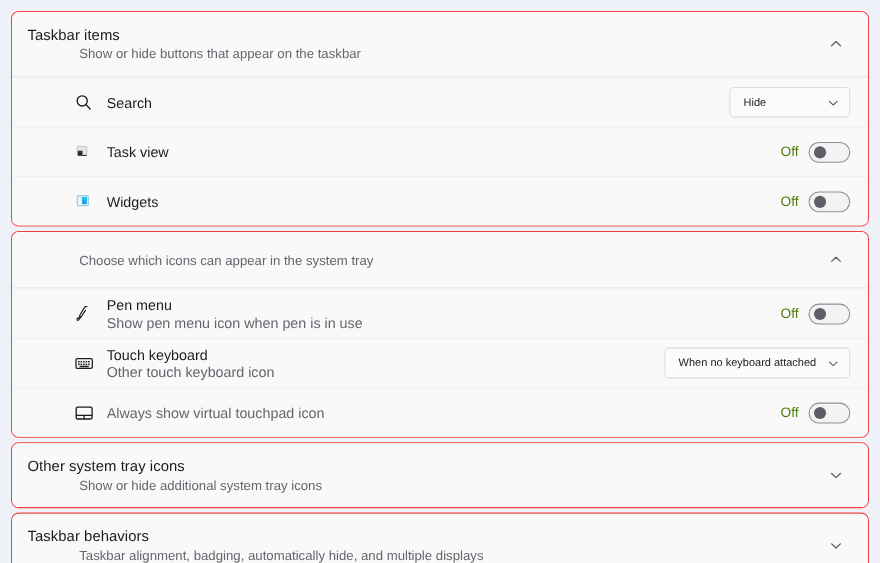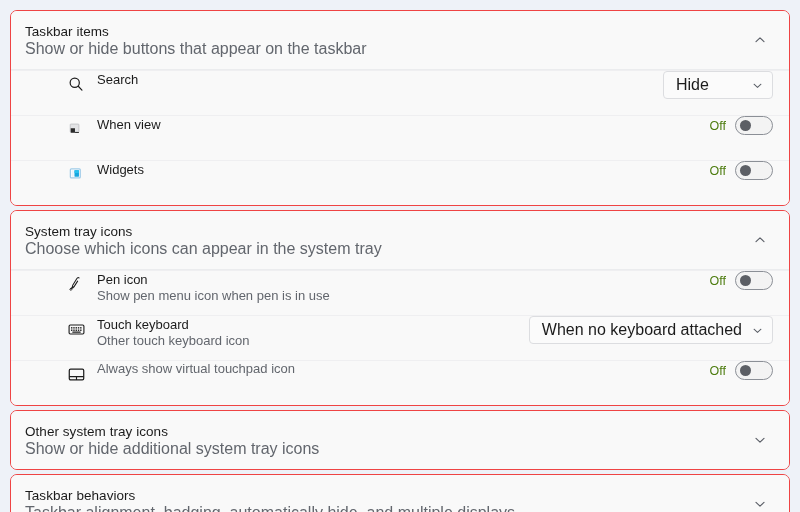--- a/index.html
+++ b/index.html
@@ -47,40 +47,41 @@
     flex: 1 1 auto;
     min-width: 0;
   }
   .section-title {
     font-size: 13.5px;
     color: #1b1b1b;
     line-height: 17px;
     letter-spacing: 0.05px;
   }
   .section-sub {
-    font-size: 16px;
+    font-size: 12px;
     color: #62666d;
     line-height: 16px;
     margin-top: 1px;
+    margin-left: 47px;
   }
   .chev {
     flex: none;
     width: 26px;
     height: 26px;
     display: flex;
     align-items: center;
     justify-content: center;
     color: #5a5e66;
   }
   .chev svg { display:block; }
 
   
   .row {
     display: flex;
-    align-items: flex-start;
+    align-items: center;
     padding: 0 16px 0 52px;
     min-height: 45px;
     box-sizing: border-box;
     background: #f9f9f9;
     border-top: 1px solid #efeff1;
   }
   .row:first-child { border-top: none; }
   .row-icon {
     flex: none;
     width: 26px;
@@ -146,21 +147,21 @@
     border-radius: 4px;
     background: #fbfbfb;
     display: flex;
     align-items: center;
     padding: 0 9px 0 12px;
     box-sizing: border-box;
     cursor: pointer;
     gap: 10px;
   }
   .dropdown .dd-value {
-    font-size: 16px;
+    font-size: 10px;
     color: #1b1b1b;
     white-space: nowrap;
     flex: 1 1 auto;
   }
   .dropdown .dd-chev {
     flex: none;
     color: #5a5e66;
     display: flex;
     align-items: center;
   }
@@ -210,21 +211,21 @@
       <div class="row">
         <span class="row-icon">
           <svg class="icon-box" width="17" height="17" viewBox="0 0 20 20" fill="none" xmlns="http://www.w3.org/2000/svg">
             <rect x="2.6" y="3.6" width="10.2" height="9.4" rx="0.8" fill="#e3e4e6" stroke="#b9bbbe" stroke-width="0.9"></rect>
             <path d="M3.2 8.4 H8.2 V13 H3.2 Z" fill="#2b2b2b"></path>
             <path d="M8.6 13.0 H12.6 V13.9 H8.6 Z" fill="#2b2b2b"></path>
             <path d="M3.2 13.0 H12.8 V13.9 H3.2 Z" fill="#2b2b2b"></path>
           </svg>
         </span>
         <div class="row-text">
-          <div class="row-label">When view</div>
+          <div class="row-label">Task view</div>
         </div>
         <div class="row-right">
           <span class="toggle-state">Off</span>
           <div class="toggle">
             <div class="knob"></div>
           </div>
         </div>
       </div>
       <div class="row">
         <span class="row-icon">
@@ -242,39 +243,38 @@
           <span class="toggle-state">Off</span>
           <div class="toggle">
             <div class="knob"></div>
           </div>
         </div>
       </div>
     </div>
     <div class="card">
       <div class="section-header expanded">
         <div class="section-text">
-          <div class="section-title">System tray icons</div>
           <div class="section-sub">Choose which icons can appear in the system tray</div>
         </div>
         <span class="chev">
           <svg width="12" height="12" viewBox="0 0 12 12" fill="none" xmlns="http://www.w3.org/2000/svg">
             <path d="M2 7.6 L6 3.8 L10 7.6" stroke="currentColor" stroke-width="1.15" stroke-linecap="round" stroke-linejoin="round" fill="none"></path>
           </svg>
         </span>
       </div>
       <div class="row">
         <span class="row-icon">
           <svg class="icon-box" width="18" height="18" viewBox="0 0 20 20" fill="none" xmlns="http://www.w3.org/2000/svg">
             <path d="M13.4 3.2c-.9-.7-2 .0-2.6.9L6.2 11.6c-.4.6-.4 1.2.1 1.6.5.4 1.2.3 1.6-.3l3.9-6.1" stroke="currentColor" stroke-width="1.15" stroke-linecap="round" fill="none"></path>
             <path d="M6.5 12.9c-.8 1.1-1.9 2.1-2.6 2.5.9-.2 2.3-.7 3.2-1.4" stroke="currentColor" stroke-width="1.15" stroke-linecap="round" fill="none"></path>
             <path d="M4.2 14.6c-.9.6-1.2 1.6-.7 2.1.5.5 1.6.1 2.2-.7" stroke="currentColor" stroke-width="1.05" stroke-linecap="round" fill="none"></path>
           </svg>
         </span>
         <div class="row-text">
-          <div class="row-label">Pen icon</div>
+          <div class="row-label">Pen menu</div>
           <div class="row-sub">Show pen menu icon when pen is in use</div>
         </div>
         <div class="row-right">
           <span class="toggle-state">Off</span>
           <div class="toggle">
             <div class="knob"></div>
           </div>
         </div>
       </div>
       <div class="row">

